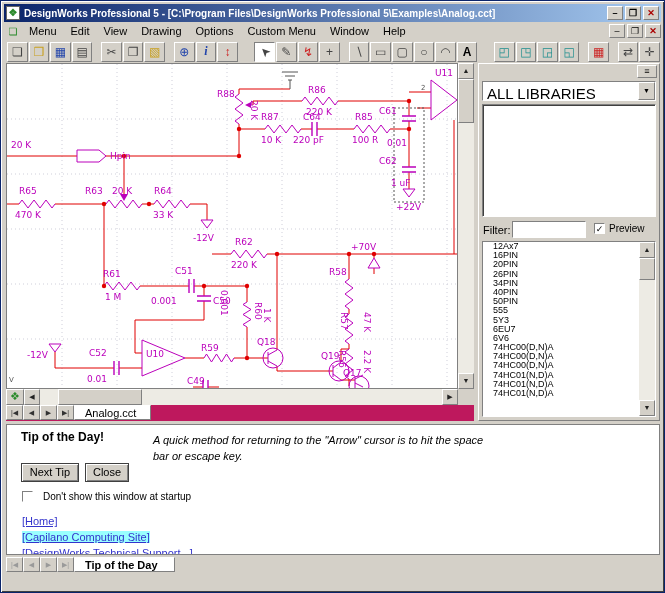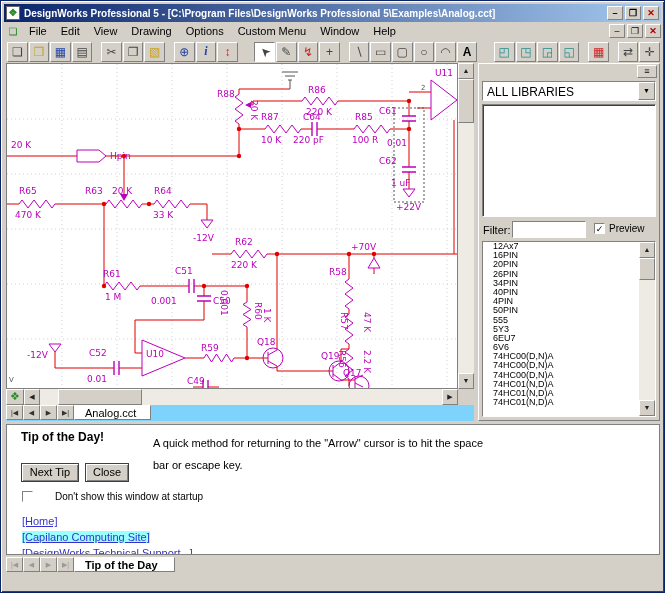--- a/index.html
+++ b/index.html
@@ -46,49 +46,49 @@
   .ah{fill:#bb00bb;stroke:none;}
   
   .sb-btn{position:absolute;width:16px;height:16px;font-size:7px;line-height:14px;text-align:center;color:#222;}
   #vscroll{position:absolute;left:452px;top:0;width:16px;height:326px;background:#EDEBE4;}
   #vthumb{position:absolute;left:0;top:16px;width:16px;height:44px;}
   #hscroll{position:absolute;left:0;top:326px;width:468px;height:16px;background:#EDEBE4;}
   #hthumb{position:absolute;left:52px;top:0;width:84px;height:16px;}
   #sheet-cell{position:absolute;left:0;top:0;width:18px;height:16px;text-align:center;font-size:11px;color:#2a8a2a;background:#D4D0C8;border:1px solid;border-color:#fff #808080 #808080 #fff;}
   #hcorner{position:absolute;right:0;top:0;width:16px;height:16px;background:#D4D0C8;}
   
-  #tabrow{position:absolute;left:0;top:342px;width:468px;height:16px;display:flex;background:#7dd3fc;align-items:flex-start;}
+  #tabrow{position:absolute;left:0;top:342px;width:468px;height:16px;display:flex;background:#be185d;align-items:flex-start;}
   .nav-btn{width:17px;height:15px;font-size:7px;line-height:13px;text-align:center;color:#333;}
   .sheet-tab{height:15px;padding:1px 14px 0 10px;background:#fff;border:1px solid #808080;border-top-color:#fff;border-left-color:#fff;font-size:11px;}
   
   #libPanel{position:absolute;left:477px;top:62px;width:182px;height:358px;background:#D4D0C8;
     border:1px solid;border-color:#ffffff #808080 #808080 #ffffff;}
   #lib-menu-btn{position:absolute;top:1px;right:2px;width:20px;height:13px;font-size:9px;line-height:11px;text-align:center;}
   #lib-dd{position:absolute;top:17px;left:3px;right:3px;height:20px;background:#fff;border:1px solid;border-color:#808080 #fff #fff #808080;display:flex;}
-  #lib-dd-text{flex:1;padding:3px 4px;font-size:12px;white-space:nowrap;overflow:hidden;}
+  #lib-dd-text{flex:1;padding:3px 4px;font-size:15px;white-space:nowrap;overflow:hidden;}
   #lib-dd-btn{width:17px;height:18px;font-size:7px;line-height:16px;text-align:center;}
   #lib-preview{position:absolute;top:40px;left:3px;right:3px;height:113px;}
   #lib-filter{position:absolute;top:157px;left:3px;right:3px;height:18px;}
   #lib-filter-label{position:absolute;left:1px;top:3px;}
   #filter-input{position:absolute;left:30px;top:0;width:74px;height:17px;border:1px solid;border-color:#808080 #fff #fff #808080;background:#fff;font-family:"Liberation Sans",sans-serif;font-size:11px;padding:1px 3px;}
   .cb{display:inline-block;width:11px;height:11px;background:#fff;border:1px solid;border-color:#808080 #fff #fff #808080;font-size:9px;line-height:10px;text-align:center;color:#000;}
   #lib-preview-check{position:absolute;left:112px;top:2px;display:flex;align-items:center;gap:4px;font-size:10px;}
   #lib-list{position:absolute;top:177px;left:3px;right:3px;bottom:3px;background:#fff;border:1px solid;border-color:#808080 #fff #fff #808080;overflow:hidden;}
   .lp{height:9.2px;line-height:9.4px;font-size:9px;padding-left:10px;white-space:nowrap;overflow:hidden;}
   #lib-scroll{position:absolute;right:0;top:0;bottom:0;width:16px;background:#EDEBE4;}
   #lib-thumb{position:absolute;left:0;top:16px;width:16px;height:22px;}
   
   #tipPanel{position:absolute;left:5px;top:423px;width:654px;height:131px;background:#fff;border:1px solid #808080;overflow:hidden;}
   #tip-title{position:absolute;left:14px;top:5px;font-size:12px;font-weight:bold;}
-  #tip-body{position:absolute;left:146px;top:7px;width:340px;line-height:22px;}
+  #tip-body{position:absolute;left:146px;top:7px;width:340px;line-height:16px;font-style:italic;}
   .pbtn{position:absolute;height:19px;background:#D4D0C8;border:1px solid #404040;
     box-shadow:inset 1px 1px 0 #fff, inset -1px -1px 0 #808080;font-size:11px;text-align:center;line-height:17px;}
   #tip-next{left:14px;top:38px;width:58px;}
   #tip-close{left:78px;top:38px;width:44px;}
-  #tip-check{position:absolute;left:15px;top:66px;display:flex;align-items:center;gap:22px;font-size:10px;}
+  #tip-check{position:absolute;left:15px;top:66px;display:flex;align-items:center;gap:10px;font-size:10px;}
   .tip-link{position:absolute;left:15px;color:#3333CC;text-decoration:underline;font-size:11px;cursor:pointer;}
   .hl{background:#99FFFF;}
   
   #tipTabs{position:absolute;left:5px;top:556px;height:16px;display:flex;align-items:flex-start;}
   .nav-gray{color:#9a9a9a;}
   .tip-tab{height:15px;padding:1px 16px 0 10px;background:#fff;border:1px solid #808080;border-top-color:#fff;border-left-color:#fff;font-weight:bold;font-size:11px;}
   
   #status{position:absolute;left:3px;right:3px;bottom:3px;height:17px;border-top:1px solid #fff;padding:2px 8px;}
   #grip{position:absolute;right:0;bottom:0;width:13px;height:13px;
     background:repeating-linear-gradient(135deg,transparent 0 2px,#fff 2px 3px,#808080 3px 4px);}
@@ -101,21 +101,21 @@
   <div id="titlebar">
     <div id="appicon">❖</div>
     <div id="title-text">DesignWorks Professional 5 - [C:\Program Files\DesignWorks Professional 5\Examples\Analog.cct]</div>
     <div class="cap-btn out">–</div>
     <div class="cap-btn out">❐</div>
     <div class="cap-btn out cap-close">✕</div>
   </div>
 
   <div id="menubar">
     <div id="doc-icon">❏</div>
-    <span class="menu-item">File</span>
+    <span class="menu-item">Menu</span>
     <span class="menu-item">Edit</span>
     <span class="menu-item">View</span>
     <span class="menu-item">Drawing</span>
     <span class="menu-item">Options</span>
     <span class="menu-item">Custom Menu</span>
     <span class="menu-item">Window</span>
     <span class="menu-item">Help</span>
     <div id="mdi-ctrls">
       <div class="cap-btn out">–</div>
       <div class="cap-btn out">❐</div>
@@ -350,21 +350,20 @@
         <span>Preview</span>
       </div>
     </div>
     <div id="lib-list">
       <div class="lp">12Ax7</div>
       <div class="lp">16PIN</div>
       <div class="lp">20PIN</div>
       <div class="lp">26PIN</div>
       <div class="lp">34PIN</div>
       <div class="lp">40PIN</div>
-      <div class="lp">4PIN</div>
       <div class="lp">50PIN</div>
       <div class="lp">555</div>
       <div class="lp">5Y3</div>
       <div class="lp">6EU7</div>
       <div class="lp">6V6</div>
       <div class="lp">74HC00(D,N)A</div>
       <div class="lp">74HC00(D,N)A</div>
       <div class="lp">74HC00(D,N)A</div>
       <div class="lp">74HC01(N,D)A</div>
       <div class="lp">74HC01(N,D)A</div>

